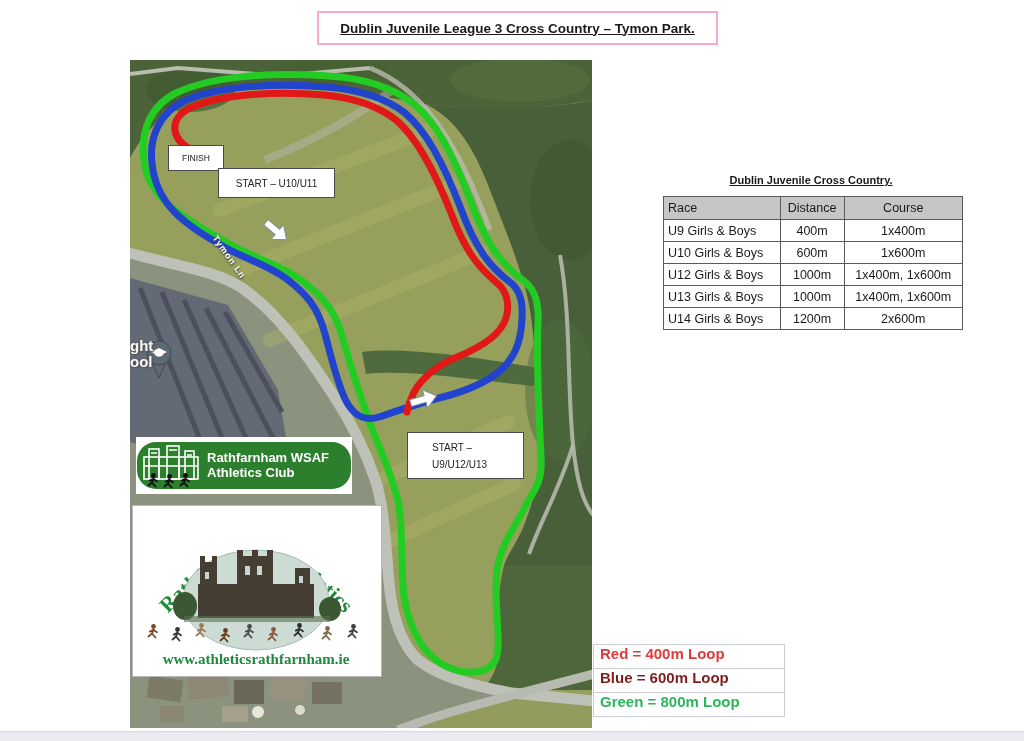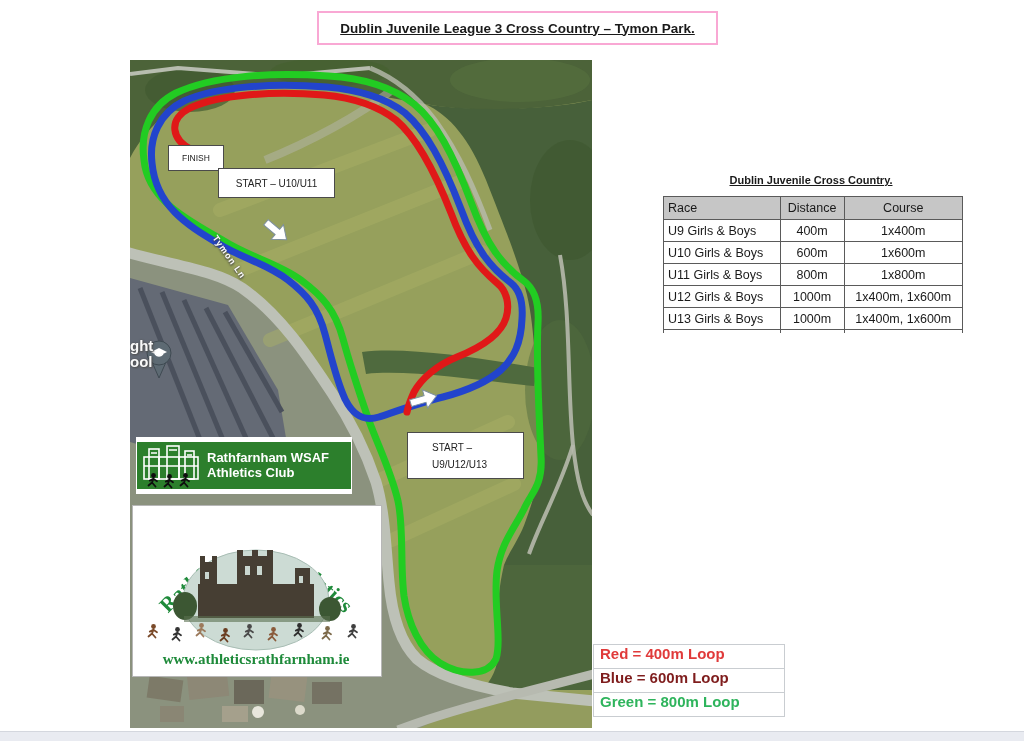--- a/index.html
+++ b/index.html
@@ -24,21 +24,21 @@
 
   .road-label{position:absolute;left:74px;top:192px;transform:rotate(55deg);
               font-size:9px;font-weight:bold;color:#fdfdfd;letter-spacing:1px;
               text-shadow:0 0 2px #555,1px 1px 2px #444;}
   .cut-label{position:absolute;left:0px;top:278px;font-size:15px;font-weight:bold;color:#f8f8f8;
              line-height:1.05;text-shadow:0 0 2px #505050,1px 1px 2px #505050;}
 
   
   .banner{left:6px;top:377px;width:216px;height:57px;background:#fff;padding:0;
           display:flex;align-items:center;justify-content:center;}
-  .banner-inner{width:206px;height:47px;background:#2c7f2c;display:flex;align-items:center;padding:0 4px;}
+  .banner-inner{width:206px;height:47px;background:#2c7f2c;display:flex;align-items:center;padding:0 4px;border-radius:19px;}
   .banner-text{color:#fff;font-weight:bold;font-size:13px;line-height:1.15;margin-left:4px;}
 
   
   .logo{left:2px;top:445px;width:248px;height:170px;background:#fff;border:1px solid #b7b7b7;}
 
   
   .tbl-title{left:663px;top:174px;width:296px;text-align:center;font-size:11px;font-weight:bold;
              text-decoration:underline;}
   .tbl-wrap{left:663px;top:196px;width:300px;height:137px;overflow:hidden;}
   table{border-collapse:collapse;font-size:12.5px;}
@@ -265,25 +265,20 @@
           <td class="c-race">U9 Girls &amp; Boys</td>
           <td class="c-dist">400m</td>
           <td class="c-course">1x400m</td>
         </tr>
         <tr>
           <td class="c-race">U10 Girls &amp; Boys</td>
           <td class="c-dist">600m</td>
           <td class="c-course">1x600m</td>
         </tr>
         <tr>
-          <td class="c-race">U11 Girls &amp; Boys</td>
-          <td class="c-dist">800m</td>
-          <td class="c-course">1x800m</td>
-        </tr>
-        <tr>
           <td class="c-race">U12 Girls &amp; Boys</td>
           <td class="c-dist">1000m</td>
           <td class="c-course">1x400m, 1x600m</td>
         </tr>
         <tr>
           <td class="c-race">U13 Girls &amp; Boys</td>
           <td class="c-dist">1000m</td>
           <td class="c-course">1x400m, 1x600m</td>
         </tr>
         <tr>

